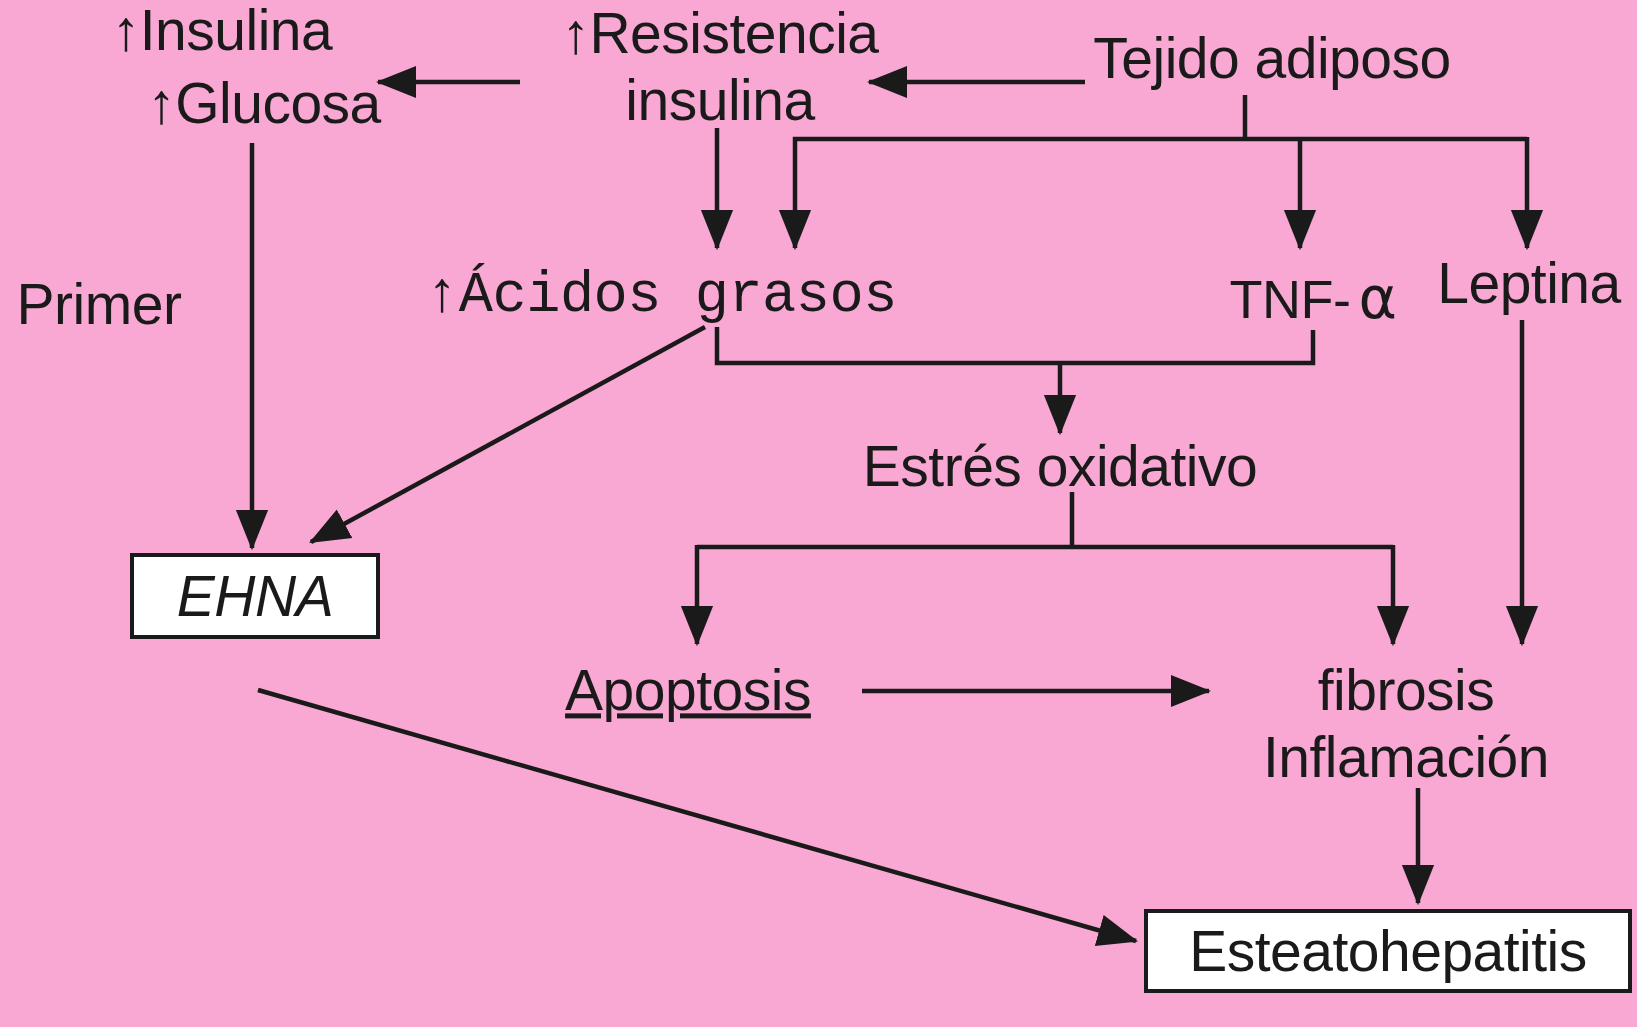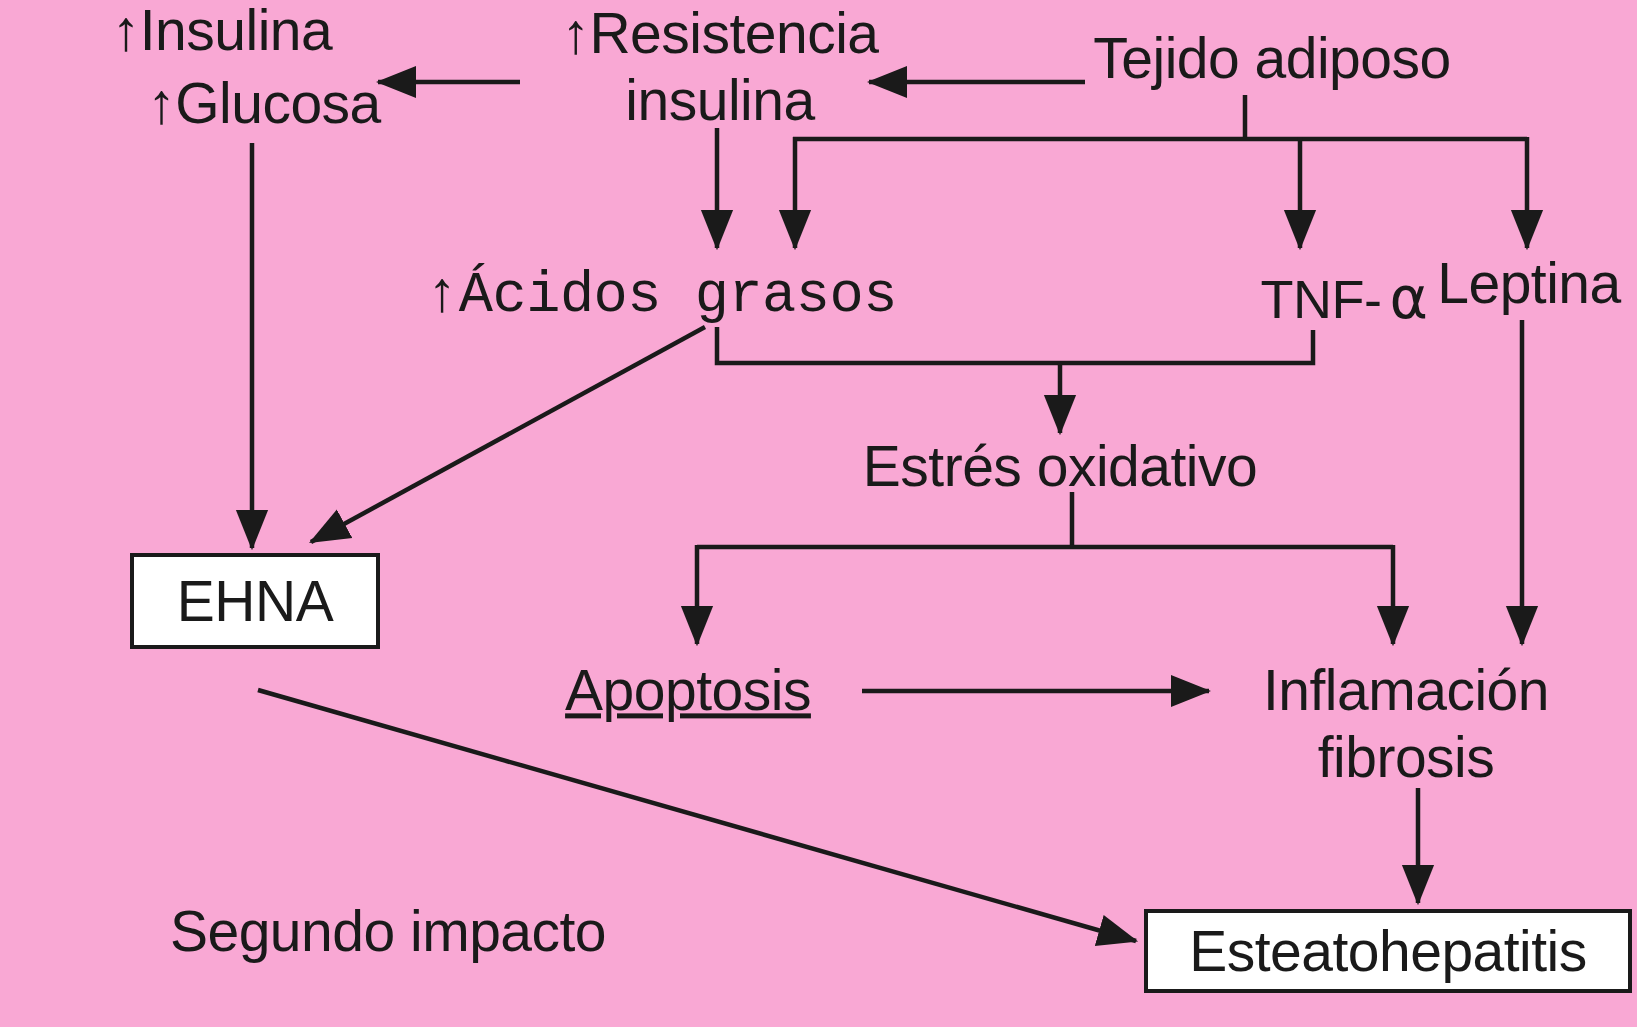--- a/index.html
+++ b/index.html
@@ -97,42 +97,42 @@
   <div class="label" style="left:222px; top:104px;margin-left:42px;">↑Glucosa</div>
 
   <div class="label" style="left:1272px; top:59px;">Tejido adiposo</div>
 
   <div class="label" style="left:720px; top:67px;">
     <span class="line">↑Resistencia</span>
     <span class="line">insulina</span>
   </div>
 
   <div class="label" style="left:99px; top:305px;">
+    <span class="line">Primer</span>
   </div>
 
   <div class="label" style="left:661px; top:297px;font-family:Liberation Mono, monospace;">↑Ácidos grasos</div>
 
-  <div class="label" style="left:1313px; top:298px; font-size:54px;margin-left:31px;">
+  <div class="label" style="left:1313px; top:298px; font-size:54px;">
     <span>TNF-</span><span class="alpha">α</span>
   </div>
 
   <div class="label" style="left:1060px; top:467px;">Estrés oxidativo</div>
 
   <div class="label" style="left:1529px; top:284px;">Leptina</div>
 
-  <div class="node-box" style="left:130px; top:553px; width:250px; height:96px;">
+  <div class="node-box" style="left:130px; top:553px; width:250px; height:86px;font-style:italic;">
     <span>EHNA</span>
   </div>
 
   <div class="label" style="left:688px; top:691px;text-decoration:underline;">Apoptosis</div>
 
   <div class="label" style="left:1406px; top:724px;">
+    <span class="line">fibrosis</span>
     <span class="line">Inflamación</span>
-    <span class="line">fibrosis</span>
   </div>
 
-  <div class="label" style="left:388px; top:932px;">Segundo impacto</div>
 
   <div class="node-box" style="left:1144px; top:909px; width:488px; height:84px;">
     <span>Esteatohepatitis</span>
   </div>
 
 </div>
 
 </body></html>

